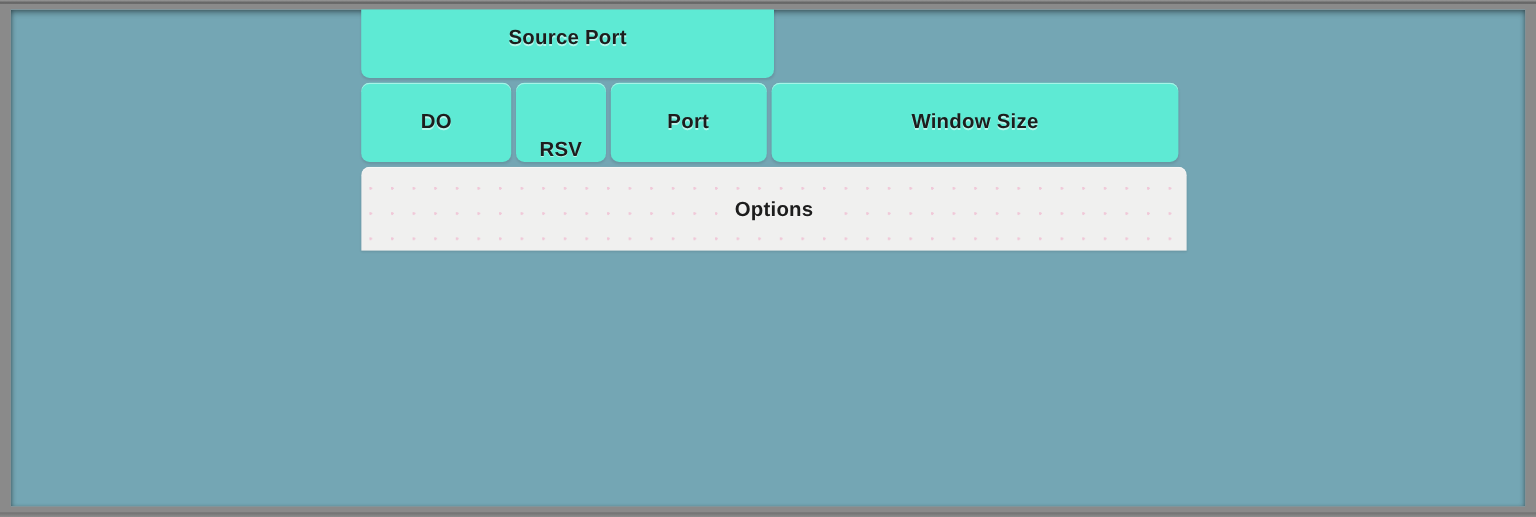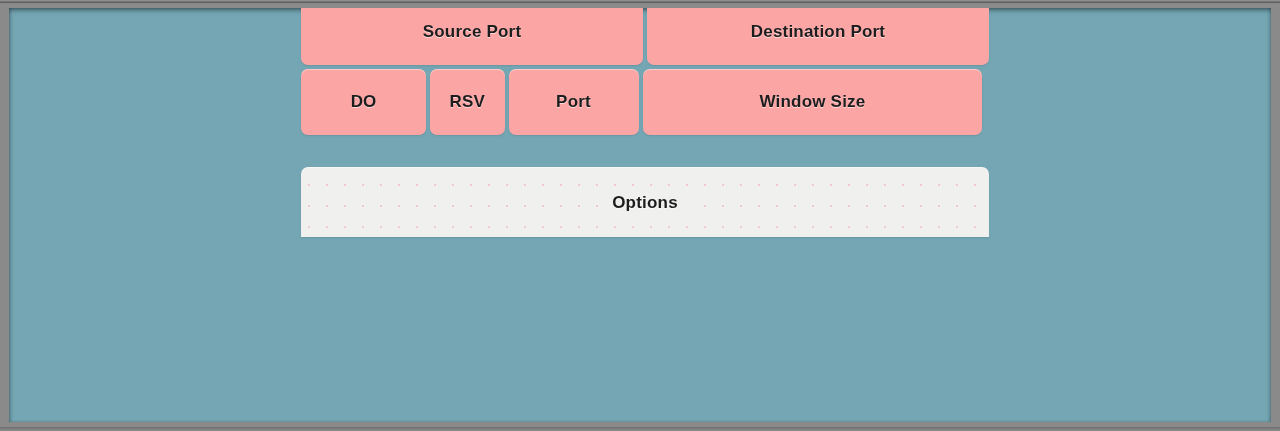--- a/index.html
+++ b/index.html
@@ -63,21 +63,21 @@
     width: 688px;
   }
 
   .hdr-row {
     display: flex;
     width: 100%;
     margin-bottom: 4px;
   }
 
   .field {
-    background: #fca5a5;
+    background: #5eead4;
     border-radius: 7px;
     height: 66px;
     display: flex;
     align-items: center;
     justify-content: center;
     color: #1d1d1d;
     font-size: 17px;
     font-weight: bold;
     letter-spacing: 0.2px;
     box-sizing: border-box;
@@ -85,55 +85,51 @@
     box-shadow: inset 0 1px 0 rgba(255,255,255,0.45),
                 0 1px 2px rgba(0,0,0,0.10);
   }
 
   .field + .field { margin-left: 4px; }
 
   
   .w-16 { width: 50%; }
   .w-32 { width: 100%; }
   .w-do   { width: 18.2%; }
-  .w-rsv  { width: 10.8%; }
+  .w-rsv  { width: 10.8%; align-items: flex-end; }
   .w-flags{ width: 18.9%; }
   .w-win  { width: 49.4%; }
 
   
   .field.options {
     background-color: #f0f0ef;
     background-image:
       radial-gradient(circle at 2px 2px, #f0c8d8 1.1px, transparent 1.2px);
     background-size: 18px 21px;
     background-position: 6px 16px;
     height: 70px;
     border-radius: 7px 7px 0 0;
     align-items: center;
-    margin-top: 28px;
   }
   .field.options .field-label {
     background: #f0f0ef;
     padding: 0 14px;
     line-height: 1;
   }
   .field-label { pointer-events: none; }
 </style>
 </head>
 <body>
 
 <div id="frame">
   <div id="canvas">
     <div id="header-diagram">
         <div class="hdr-row">
           <div class="field w-16">
             <span class="field-label">Source Port</span>
-          </div>
-          <div class="field w-16">
-            <span class="field-label">Destination Port</span>
           </div>
         </div>
         <div class="hdr-row">
           <div class="field w-do">
             <span class="field-label">DO</span>
           </div>
           <div class="field w-rsv">
             <span class="field-label">RSV</span>
           </div>
           <div class="field w-flags">

